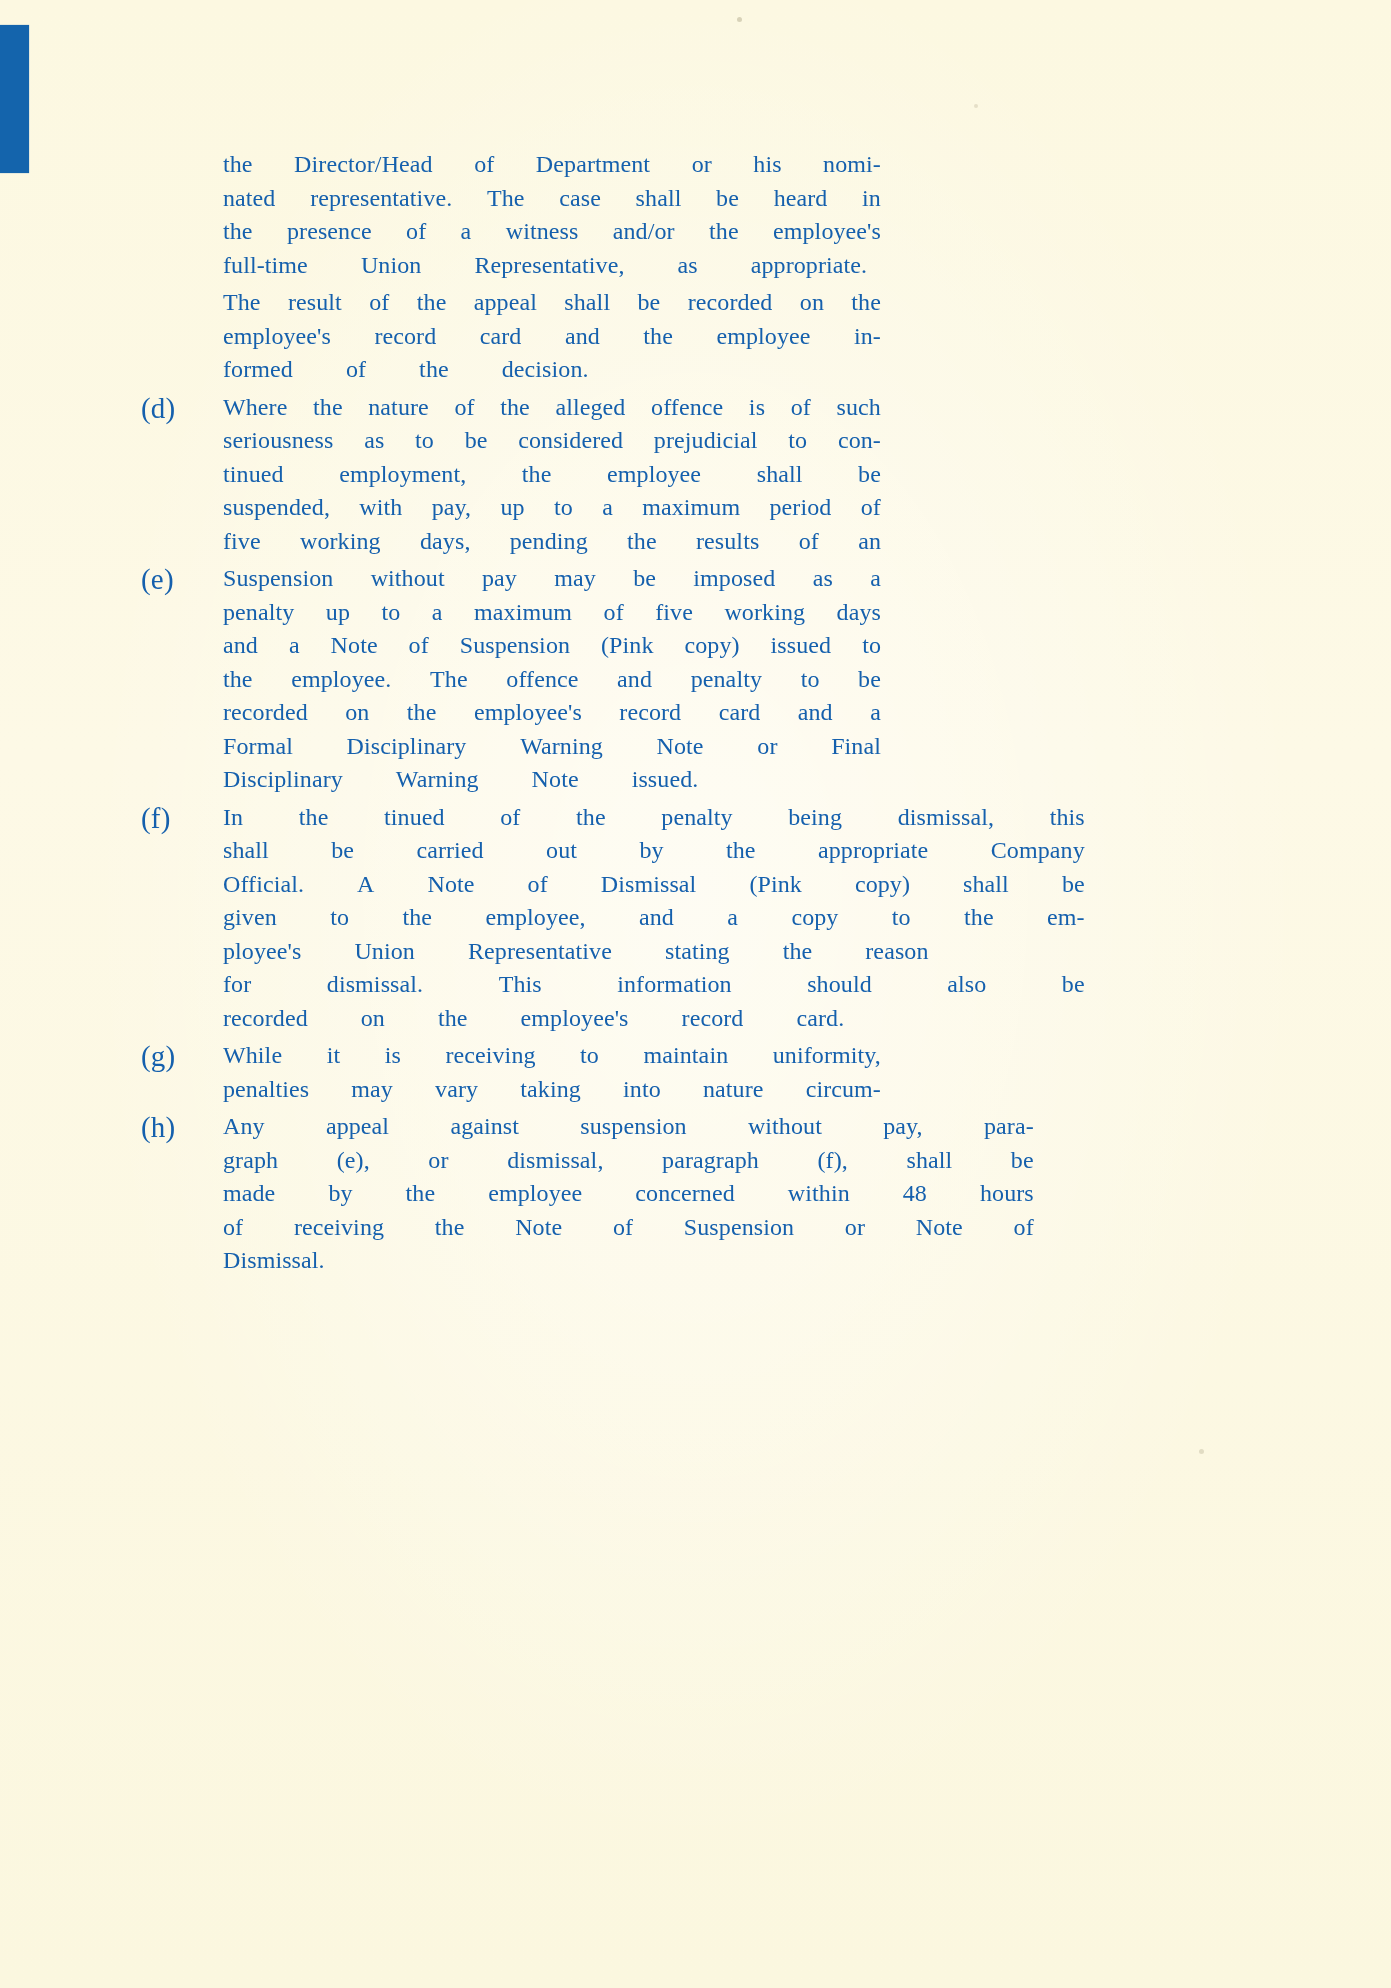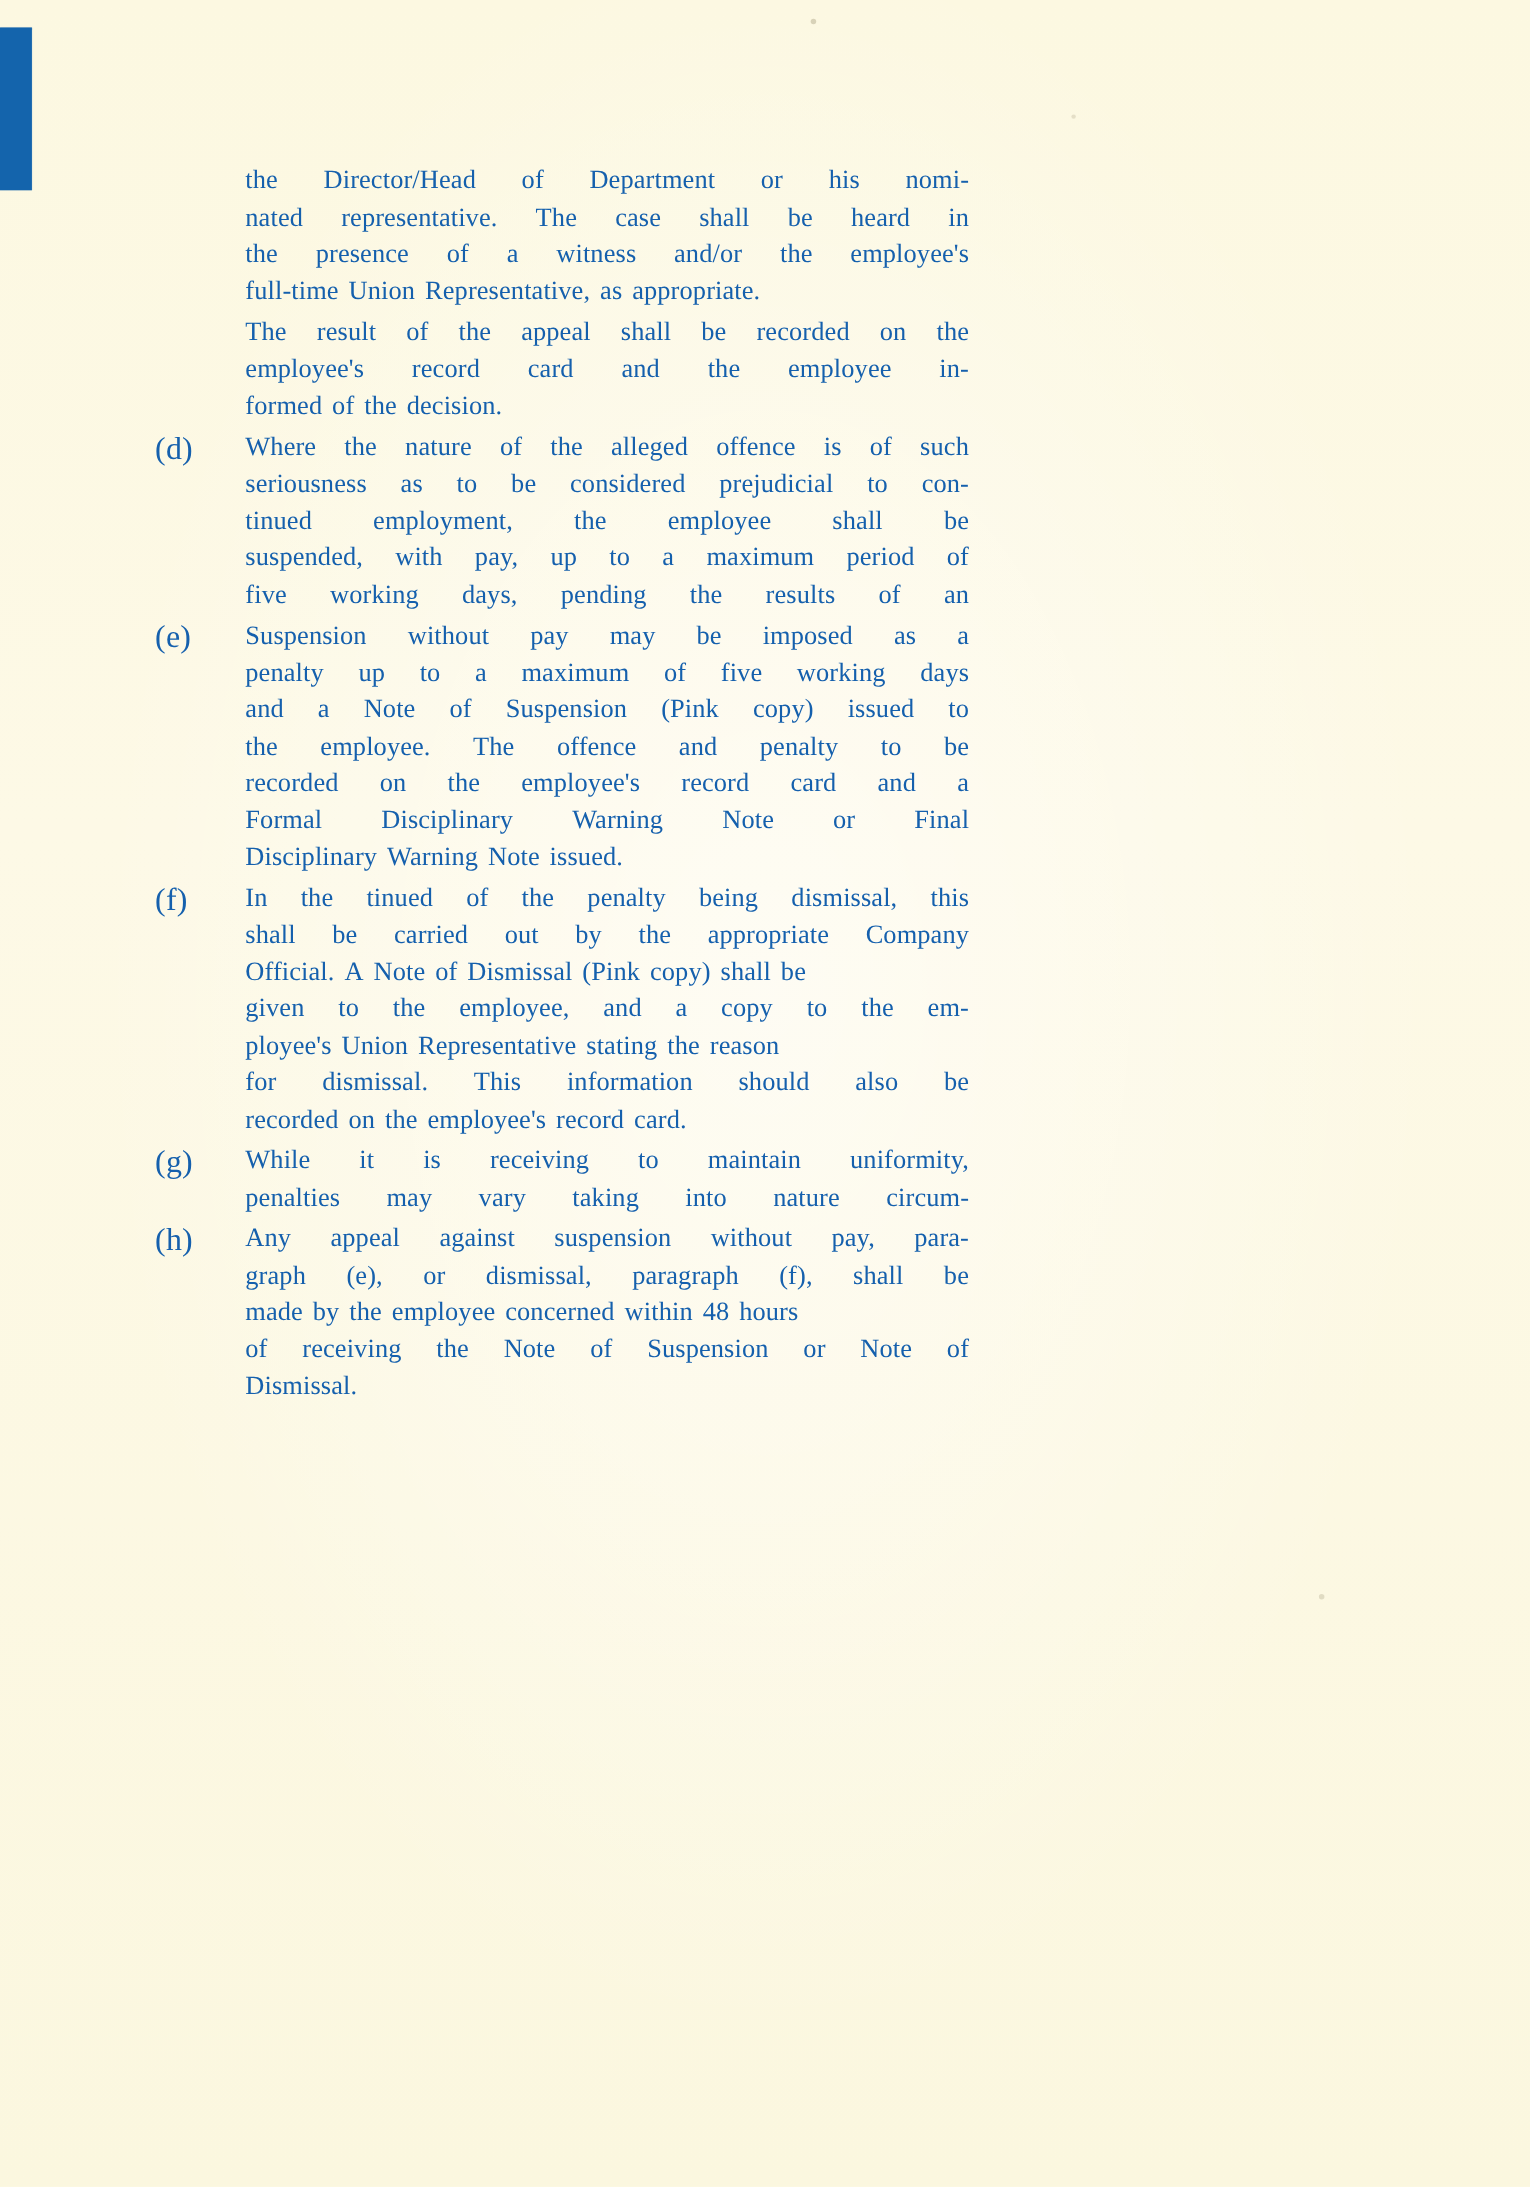--- a/index.html
+++ b/index.html
@@ -80,20 +80,21 @@
     white-space: pre;
     letter-spacing: 0.1px;
   }
   
   .ln.just {
     justify-content: space-between;
   }
   
   .ln.flush {
     justify-content: flex-start;
+    gap: 44px;
   }
   .ln.flush .w + .w { margin-left: 9px; }
 
   .w { display: inline-block; }
   .it { font-style: italic; }
 </style>
 </head>
 <body>
 
 <div class="page">

